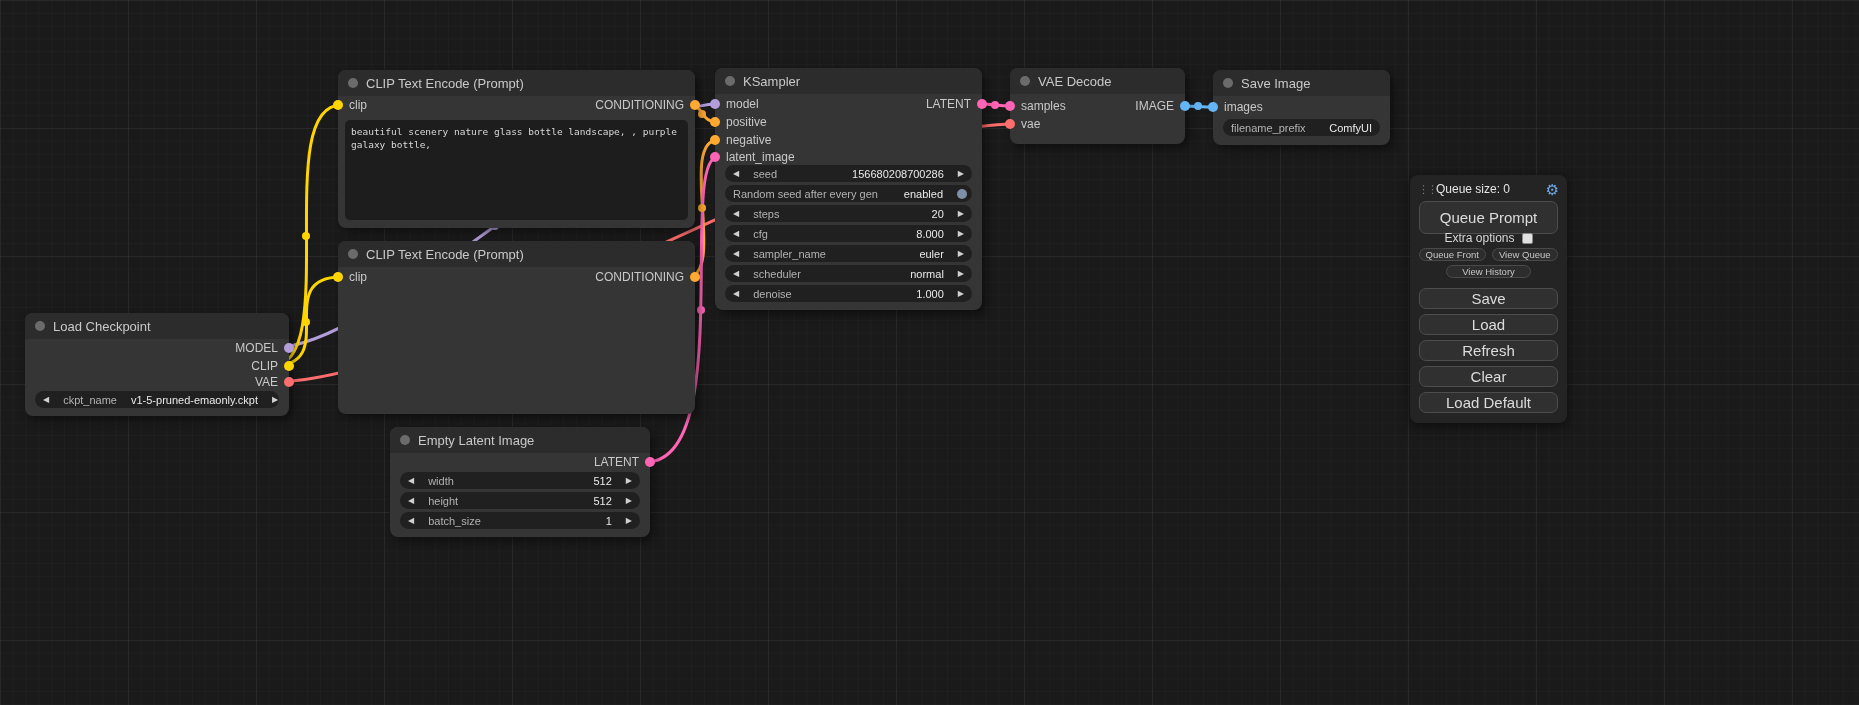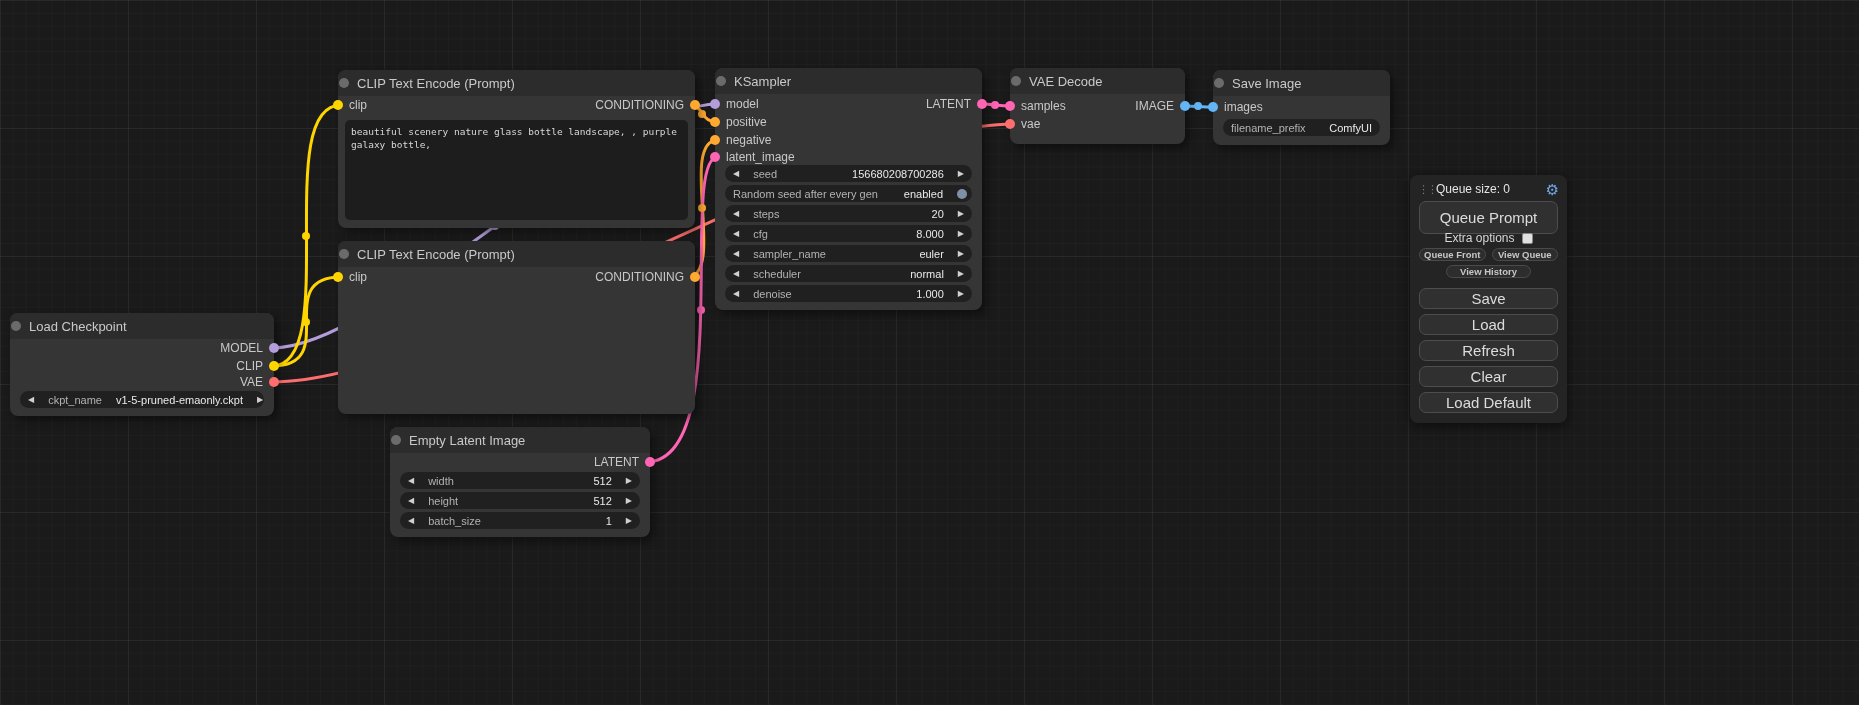--- a/index.html
+++ b/index.html
@@ -20,21 +20,21 @@
   .wires { position:absolute; left:0; top:0; z-index:1; }
   .wires path { fill:none; stroke-width:3; stroke-linecap:round; }
 
   .node {
     position:absolute; z-index:2;
     background:#353535; border-radius:8px;
     box-shadow:4px 4px 10px rgba(0,0,0,.45);
   }
   .node-title {
     height:26px; background:#2c2c2c; border-radius:8px 8px 0 0;
-    display:flex; align-items:center; gap:8px; padding:0 1px;
+    display:flex; align-items:center; gap:8px; padding:0 10px;
     font-size:13px; color:#c9c9c9; white-space:nowrap;
   }
   .title-dot { width:10px; height:10px; border-radius:50%; background:#6b6b6b; flex:0 0 auto; }
 
   .slot { position:absolute; display:flex; align-items:center; gap:6px; height:18px; font-size:12px; color:#c8c8c8; white-space:nowrap; }
   .slot.in  { left:-5px; }
   .slot.out { right:-5px; flex-direction:row-reverse; }
   .slot-dot { width:10px; height:10px; border-radius:50%; flex:0 0 auto; }
 
   .widget {
@@ -70,21 +70,21 @@
     color:#dcdcdc; text-align:center; cursor:pointer;
     display:flex; align-items:center; justify-content:center;
   }
   .qp-btn.big { height:21px; font-size:15px; }
   .qp-btn.prompt { top:26px; height:33px; font-size:15px; }
   .extra-row { position:absolute; left:0; right:0; top:56px; height:14px; display:flex; align-items:center; justify-content:center; gap:7px; color:#d6d6d6; font-size:12px; }
   .checkbox { width:11px; height:11px; background:#e2e2e2; border:1px solid #8a8a8a; border-radius:2px; cursor:pointer; }
   .small-row { position:absolute; left:9px; right:9px; top:73px; height:13px; display:flex; gap:6px; }
   .qp-pill {
     flex:1; background:#2d2d2d; border:1px solid #4a4a4a; border-radius:8px;
-    color:#c6c6c6; font-size:9.5px; display:flex; align-items:center; justify-content:center; cursor:pointer;font-weight:bold;
+    color:#c6c6c6; font-size:9.5px; display:flex; align-items:center; justify-content:center; cursor:pointer;
   }
   .view-history { position:absolute; left:36px; right:36px; top:90px; height:13px; }
 </style>
 </head>
 <body>
 
 <div class="canvas">
 
   <svg class="wires" width="1859" height="705">
     <path d="M 272 348 C 382 348, 608 104, 718 104" stroke="#B39DDB"></path>
@@ -100,21 +100,21 @@
     <circle cx="306" cy="236" r="4" fill="#FFD500"></circle>
     <circle cx="306" cy="322" r="4" fill="#FFD500"></circle>
     <circle cx="642" cy="253" r="4" fill="#FF6E6E"></circle>
     <circle cx="702" cy="114" r="4" fill="#FFA931"></circle>
     <circle cx="702" cy="208" r="4" fill="#FFA931"></circle>
     <circle cx="701" cy="310" r="4" fill="#FF64B5"></circle>
     <circle cx="995" cy="105" r="4" fill="#FF64B5"></circle>
     <circle cx="1198" cy="106" r="4" fill="#64B5F6"></circle>
   </svg>
 
-  <div class="node" style="left:10px; top:313px; width:264px; height:103px;">
+  <div class="node" style="left:25px; top:313px; width:264px; height:103px;">
     <div class="node-title">
       <span class="title-dot"></span>
       <span>Load Checkpoint</span>
     </div>
     <div class="slot out" style="top:26px">
       <span class="slot-dot" style="background: rgb(179, 157, 219);"></span>
       <span>MODEL</span>
     </div>
     <div class="slot out" style="top:44px">
       <span class="slot-dot" style="background: rgb(255, 213, 0);"></span>

